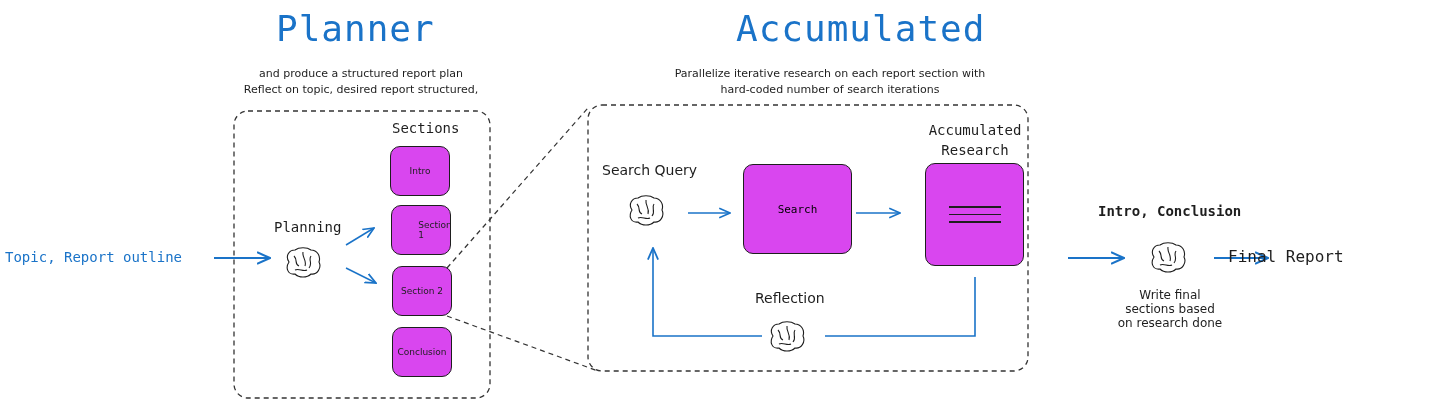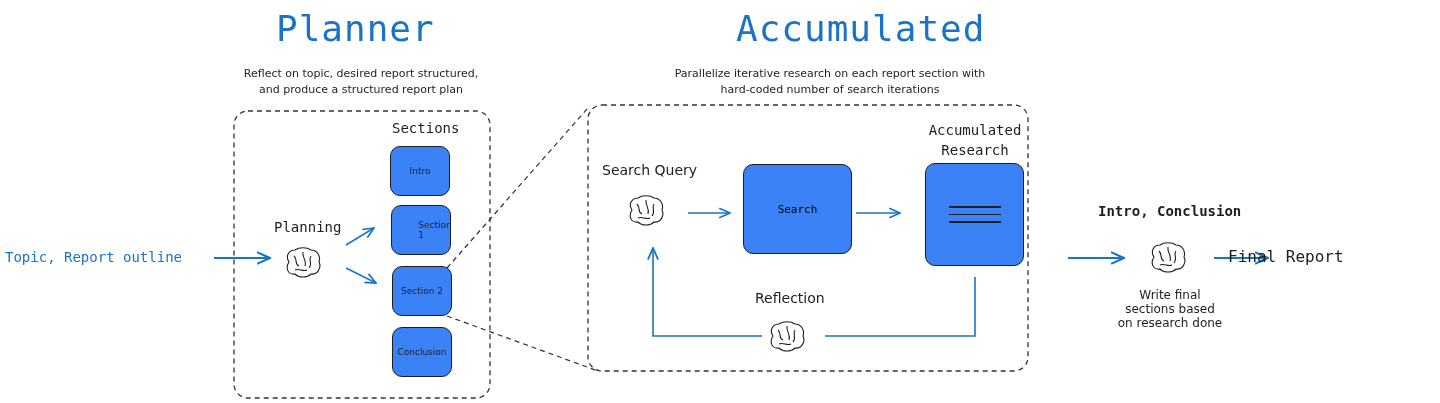--- a/index.html
+++ b/index.html
@@ -3,34 +3,34 @@
 <meta charset="utf-8">
 <style>
   html, body { margin: 0; padding: 0; background: #ffffff; }
   body { width: 1440px; height: 403px; position: relative; overflow: hidden; }
   .abs { position: absolute; }
   .mono { font-family: "DejaVu Sans Mono", "Liberation Mono", monospace; }
   .hand { font-family: "DejaVu Sans", "Liberation Sans", sans-serif; }
   .title { color: #1a73c8; font-size: 36px; letter-spacing: 1px; font-weight: normal; }
   .desc { font-size: 11px; color: #1e1e1e; text-align: center; line-height: 16px; }
   .lbl { font-size: 14px; color: #1e1e1e; }
-  .box { border: 1.6px solid #1e1e1e; border-radius: 10px; background: #3b82f6; box-sizing: border-box;
+  .box { border: 1.6px solid #1e1e1e; border-radius: 10px; background: #d946ef; box-sizing: border-box;
          display:flex; align-items:center; justify-content:center; }
   .sec-box { width: 60px; height: 50px; font-size: 9px; color:#1e1e1e; }
   svg.overlay { position: absolute; left: 0; top: 0; }
 </style>
 </head>
 <body>
 
 <div class="abs mono title" style="left:276px;top:8px;">Planner</div>
 <div class="abs mono title" style="left:736px;top:8px;">Accumulated</div>
 
 <div class="abs hand desc" style="left:196px;top:66px;width:330px;">
+  <div>and produce a structured report plan</div>
   <div>Reflect on topic, desired report structured,</div>
-  <div>and produce a structured report plan</div>
 </div>
 <div class="abs hand desc" style="left:600px;top:66px;width:460px;">
   <div>Parallelize iterative research on each report section with</div>
   <div>hard-coded number of search iterations</div>
 </div>
 
 <svg class="overlay" width="1440" height="403">
   <defs>
     <marker id="ah" viewBox="0 0 10 10" refX="9" refY="5" markerWidth="8" markerHeight="8" orient="auto-start-reverse">
       <path d="M0,1 L9,5 L0,9" fill="none" stroke="#1a73c8" stroke-width="1.4"></path>

